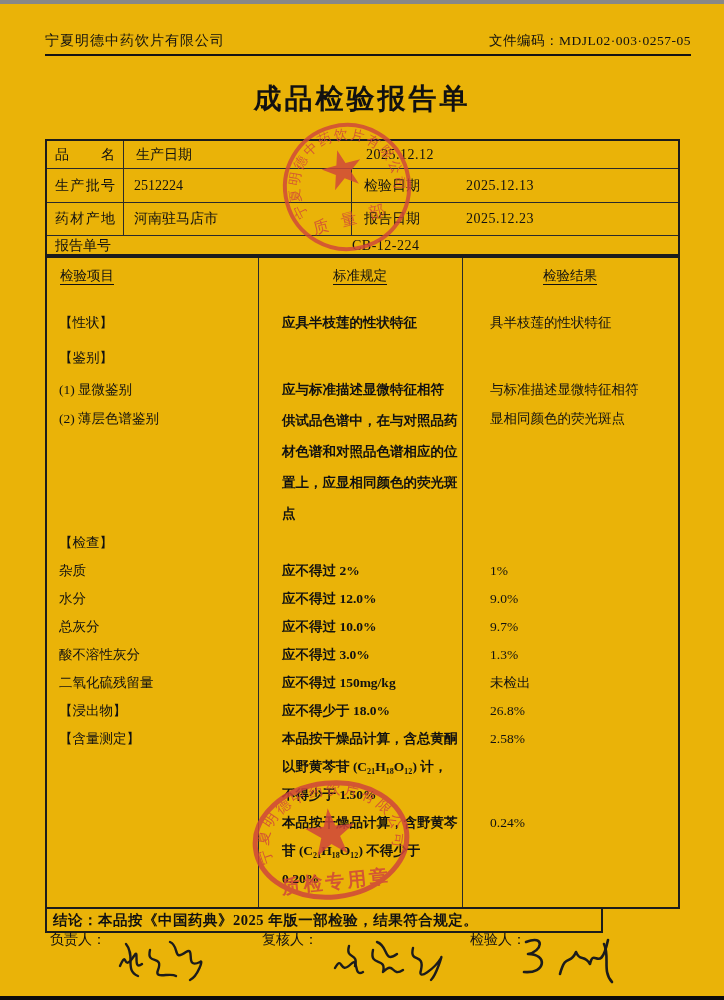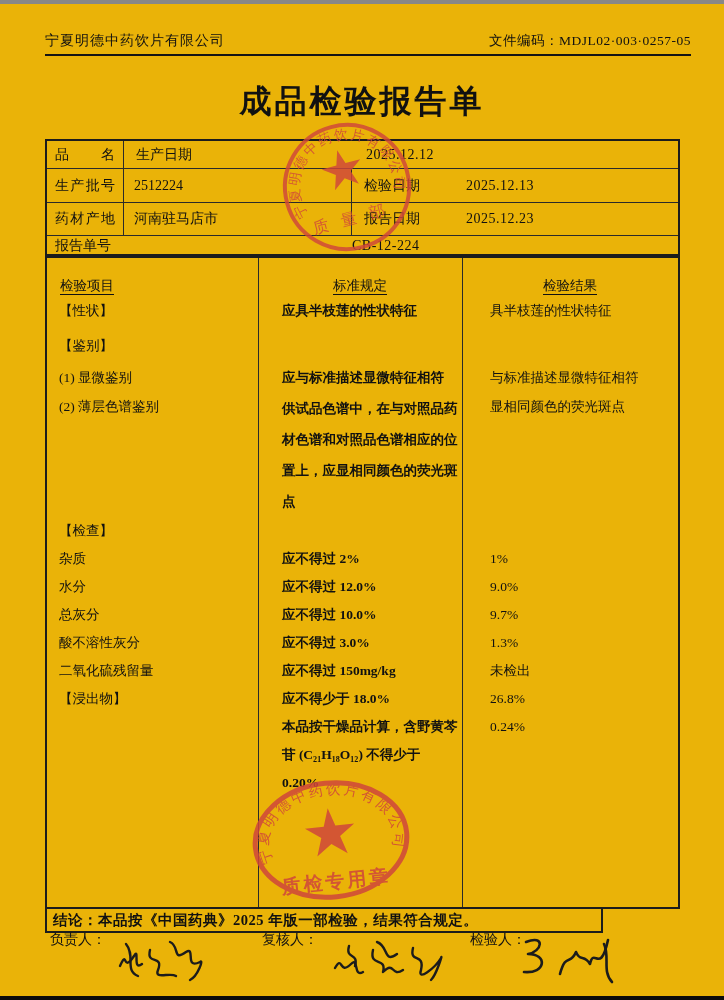--- a/index.html
+++ b/index.html
@@ -5,45 +5,45 @@
   * { margin:0; padding:0; box-sizing:border-box; }
   html,body { background:#888; }
   body { font-family:"Liberation Serif","DejaVu Serif",serif; color:#111; }
   .page { position:relative; width:724px; height:1000px; background:#eab308; margin:4px auto; overflow:hidden; }
   .abs { position:absolute; }
 
   
   .co-name { left:45px; top:28px; font-size:14px; letter-spacing:1px; }
   .doc-code { right:33px; top:28px; font-size:13.5px; letter-spacing:.5px; }
   .head-rule { left:45px; top:50px; width:646px; height:2px; background:#141414; }
-  .doc-title { left:0; top:76px; width:724px; text-align:center; font-size:32px; font-weight:bold; letter-spacing:3px; }
+  .doc-title { left:0; top:76px; width:724px; text-align:center; font-size:28px; font-weight:bold; letter-spacing:3px; }
 
   
   .info-table { left:45px; top:135px; width:635px; height:117px; border:2px solid #1c1c1c; display:grid; grid-template-rows:28px 34px 33px 20px; font-size:14px; }
   .info-row { display:grid; grid-template-columns:77px 228px 100px auto; border-bottom:1px solid #2a2a2a; }
   .info-row.last { border-bottom:none; position:relative; display:block; }
   .ic { display:flex; align-items:center; padding:0 8px; }
   .ic.lbl1 { border-right:1px solid #2a2a2a; }
   .ic.lbl1 > span { width:100%; text-align:justify; text-align-last:justify; }
   .ic.val1 { border-right:1px solid #2a2a2a; padding-left:10px; }
   .ic.lbl2 { padding-left:12px; }
   .ic.val2 { padding-left:14px; letter-spacing:.5px; }
   .report-label { position:absolute; left:8px; top:50%; transform:translateY(-50%); }
   .report-no { position:absolute; left:305px; top:50%; transform:translateY(-50%); letter-spacing:.5px; }
 
   
   .main-table { left:45px; top:252px; width:635px; height:653px; border:2px solid #1c1c1c; font-size:13.5px; }
   .vline { position:absolute; top:0; bottom:0; width:1px; background:#2a2a2a; }
   .vl1 { left:211px; } .vl2 { left:415px; }
-  .thead { position:absolute; top:0; left:0; right:0; height:46px; display:flex; padding-top:9px;align-items:center; }
+  .thead { position:absolute; top:0; left:0; right:0; height:46px; display:flex; padding-top:9px; }
   .thead .h { text-decoration:underline; text-underline-offset:4px; }
   .thead .h1 { width:211px; padding-left:13px; }
   .thead .h2 { width:204px; text-align:center; }
   .thead .h3 { flex:1; text-align:center; }
-  .tbody { position:absolute; top:34px; left:0; right:0; }
+  .tbody { position:absolute; top:46px; left:0; right:0; }
   .trow { display:flex; line-height:28px; }
   .c1 { width:211px; padding-left:12px; }
   .c2 { width:204px; padding-left:24px; padding-right:4px;font-weight:bold; }
   .c3 { flex:1; padding-left:28px; }
   .trow.tall .c2 { line-height:31px; }
 
   
   .conclusion { left:45px; top:904px; width:558px; height:25px; border:2px solid #1c1c1c; border-top:1.5px solid #1c1c1c; display:flex; align-items:center; padding-left:6px; font-size:14.5px; font-weight:bold; letter-spacing:.5px; }
   .signer { top:927px; font-size:14px; }
   .sg1 { left:50px; } .sg2 { left:262px; } .sg3 { left:470px; }
@@ -153,20 +153,25 @@
       </div>
       <div class="trow">
         <div class="c1">二氧化硫残留量</div>
         <div class="c2">应不得过 150mg/kg</div>
         <div class="c3">未检出</div>
       </div>
       <div class="trow">
         <div class="c1">【浸出物】</div>
         <div class="c2">应不得少于 18.0%</div>
         <div class="c3">26.8%</div>
+      </div>
+      <div class="trow">
+        <div class="c1">【含量测定】</div>
+        <div class="c2">本品按干燥品计算，含总黄酮以野黄芩苷 (C₂₁H₁₈O₁₂) 计，不得少于 1.50%</div>
+        <div class="c3">2.58%</div>
       </div>
       <div class="trow">
         <div class="c1"></div>
         <div class="c2">本品按干燥品计算，含野黄芩苷 (C₂₁H₁₈O₁₂) 不得少于 0.20%</div>
         <div class="c3">0.24%</div>
       </div>
     </div>
   </div>
 
   <div class="abs conclusion">

